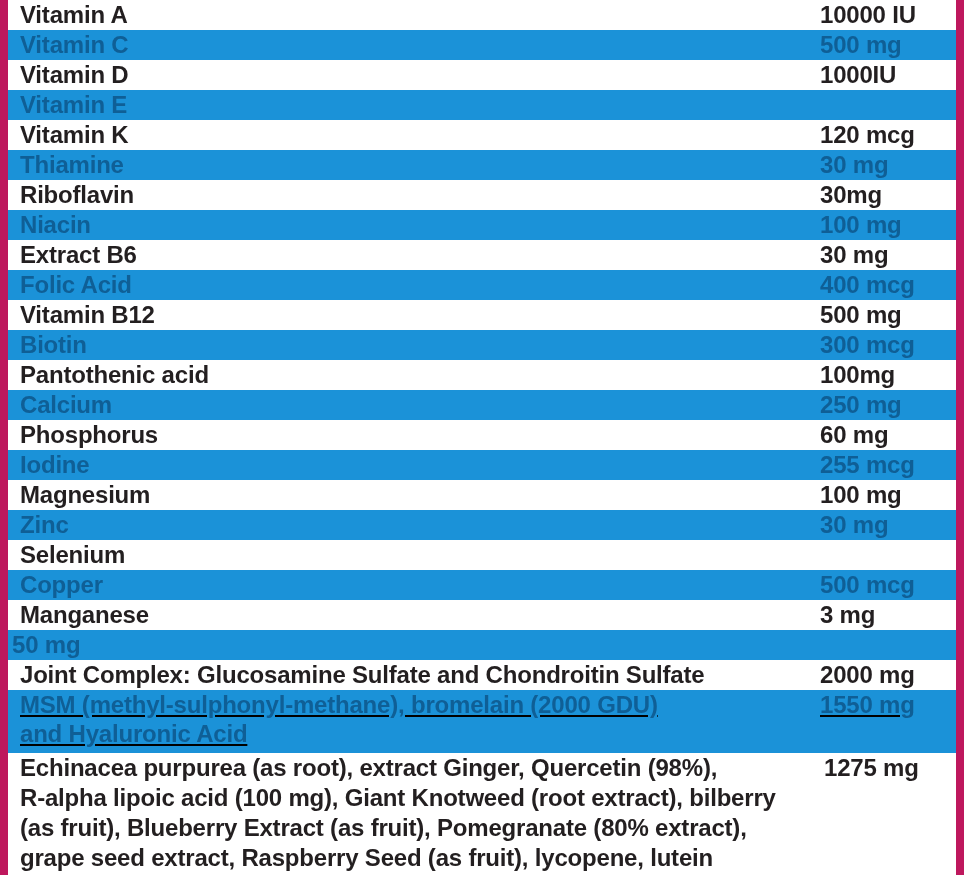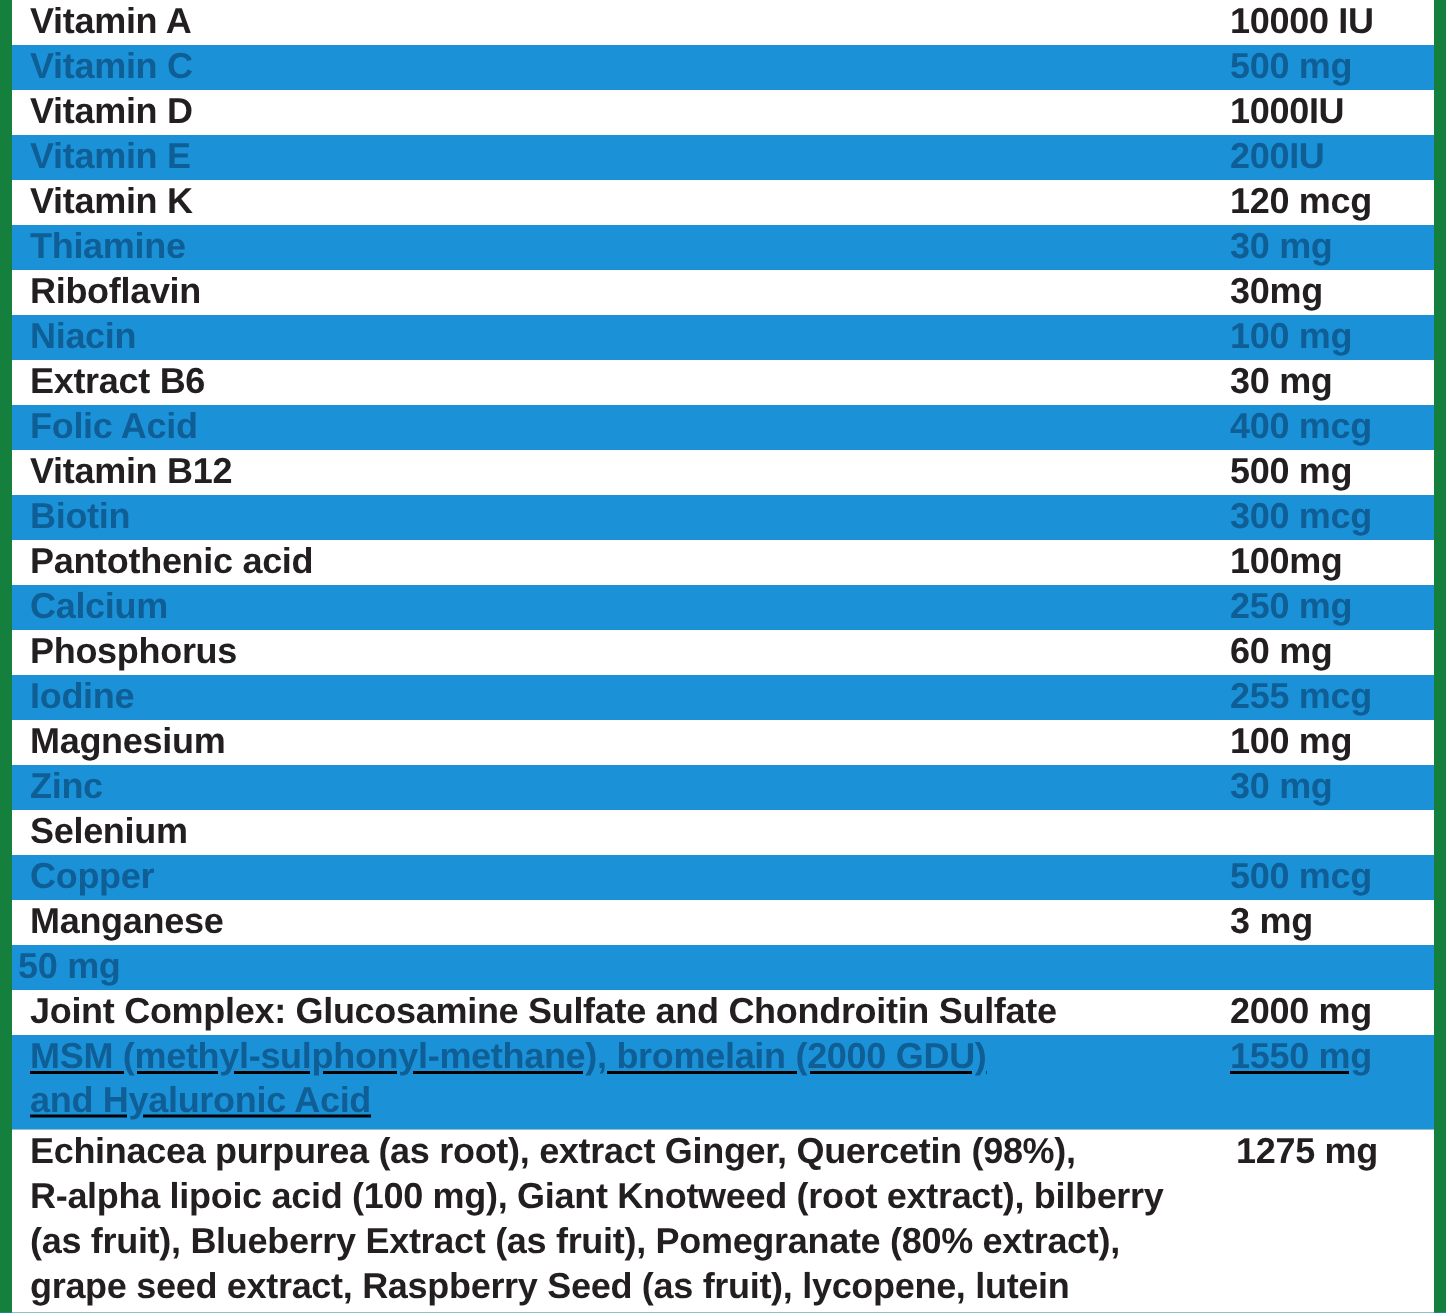--- a/index.html
+++ b/index.html
@@ -10,21 +10,21 @@
   body {
     width: 964px;
     height: 875px;
     font-family: "Liberation Sans", sans-serif;
     overflow: hidden;
   }
   .panel {
     position: relative;
     width: 964px;
     height: 875px;
-    background: #15803d;
+    background: #be185d;
     box-sizing: border-box;
     padding: 0 8px;
   }
   .table {
     display: block;
     width: 948px;
   }
   .row {
     display: flex;
     align-items: flex-start;
@@ -104,21 +104,20 @@
       <div class="row even">
         <div class="cell-name">Vitamin C</div>
         <div class="cell-value">500 mg</div>
       </div>
       <div class="row odd">
         <div class="cell-name">Vitamin D</div>
         <div class="cell-value">1000IU</div>
       </div>
       <div class="row even">
         <div class="cell-name">Vitamin E</div>
-        <div class="cell-value">200IU</div>
       </div>
       <div class="row odd">
         <div class="cell-name">Vitamin K</div>
         <div class="cell-value">120 mcg</div>
       </div>
       <div class="row even">
         <div class="cell-name">Thiamine</div>
         <div class="cell-value">30 mg</div>
       </div>
       <div class="row odd">

